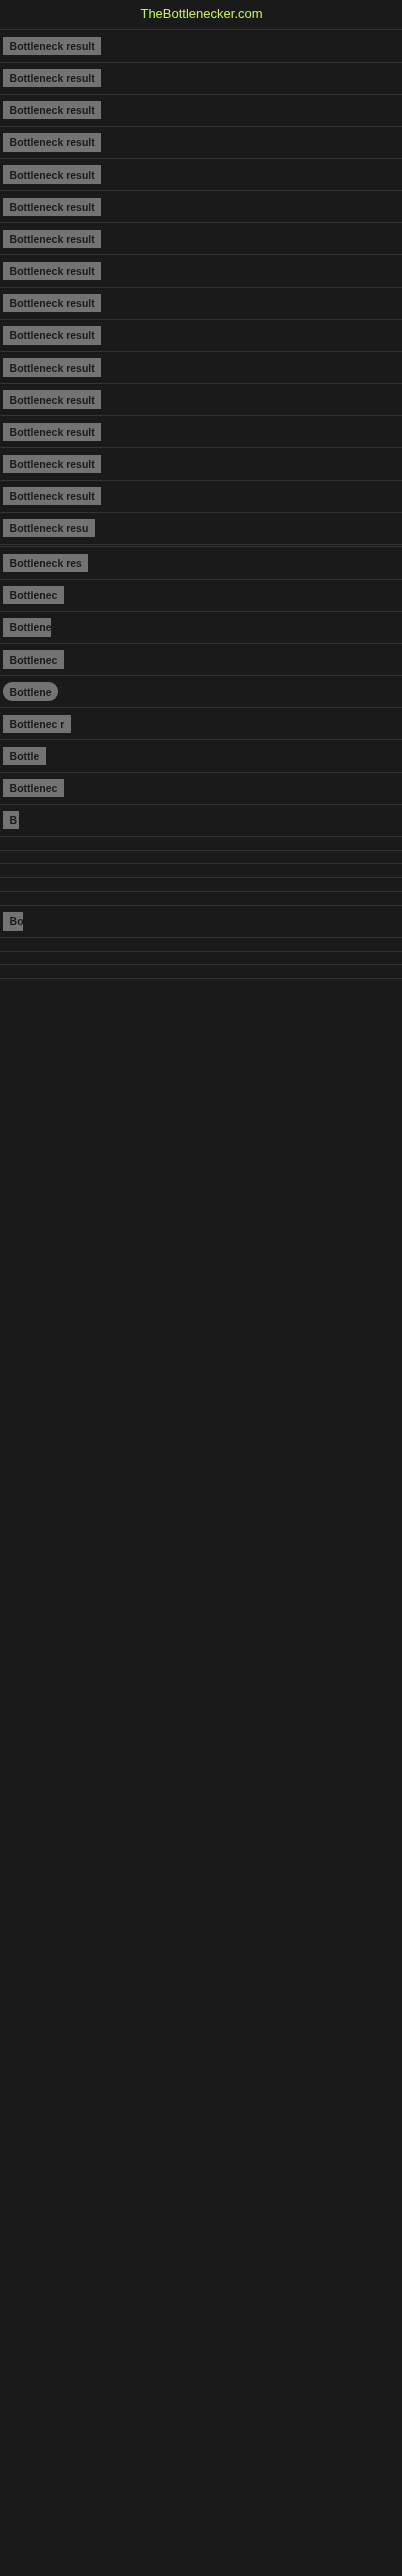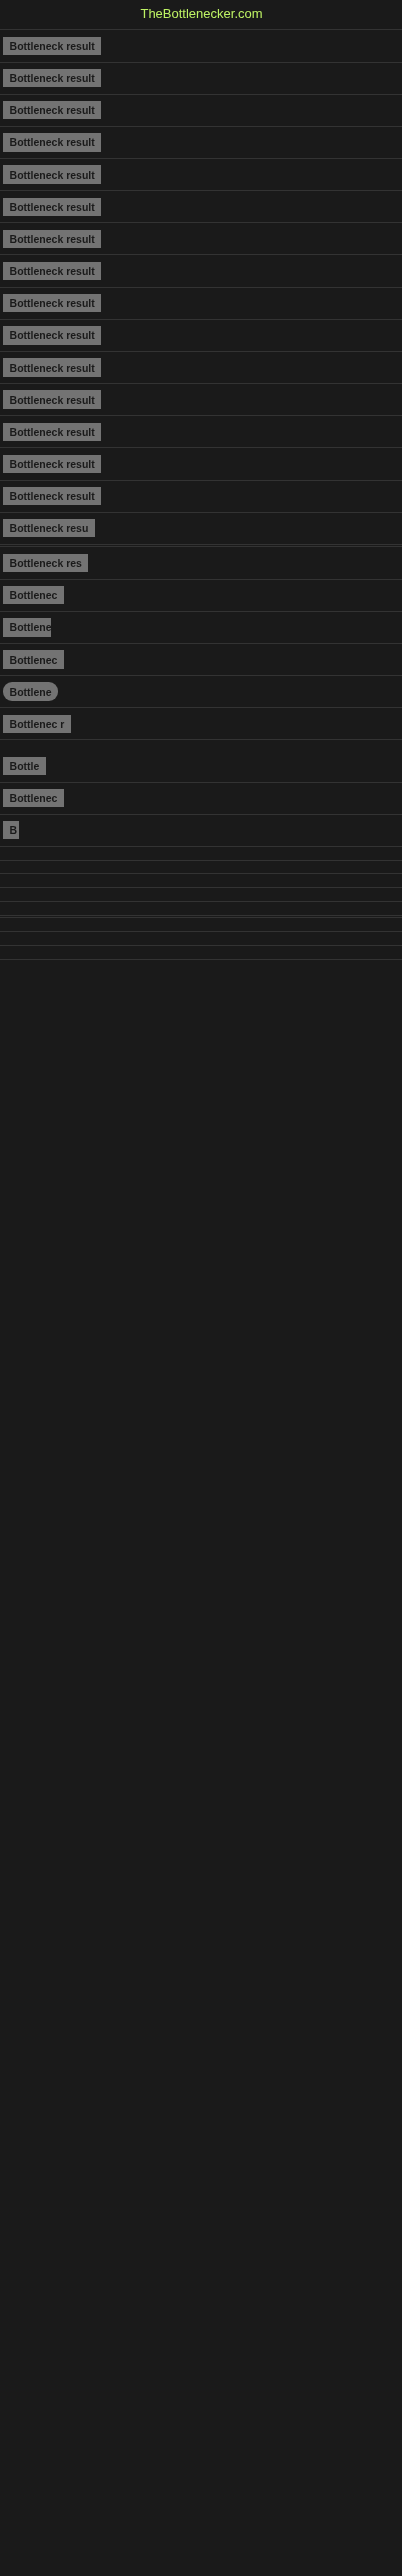--- a/index.html
+++ b/index.html
@@ -138,41 +138,44 @@
     <hr class="divider">
     <div class="bottleneck-item">
       <span class="bottleneck-badge" style="max-width: 58px; border-radius: 9px;">Bottlene</span>
     </div>
     <hr class="divider">
     <div class="bottleneck-item">
       <span class="bottleneck-badge" style="max-width: 81px;">Bottlenec r</span>
     </div>
     <hr class="divider">
     <div class="bottleneck-item">
-      <span class="bottleneck-badge" style="max-width: 44px; margin-top: 10px;">Bottle</span>
+      <span class="bottleneck-badge" style="max-width: 44px;">Bottle</span>
     </div>
     <hr class="divider">
     <div class="bottleneck-item">
       <span class="bottleneck-badge" style="max-width: 64px;">Bottlenec</span>
     </div>
     <hr class="divider">
     <div class="bottleneck-item">
       <span class="bottleneck-badge" style="max-width: 16px;">B</span>
     </div>
     <hr class="divider">
     <div class="bottleneck-item"></div>
     <hr class="divider">
     <div class="bottleneck-item"></div>
     <hr class="divider">
     <div class="bottleneck-item"></div>
     <hr class="divider">
     <div class="bottleneck-item"></div>
     <hr class="divider">
     <div class="bottleneck-item"></div>
     <hr class="divider">
+    <div class="bottleneck-item">
+      <span class="bottleneck-badge" style="max-width: 20px;">Bo</span>
+    </div>
     <hr class="divider">
     <div class="bottleneck-item"></div>
     <hr class="divider">
     <div class="bottleneck-item"></div>
     <hr class="divider">
     <div class="bottleneck-item"></div>
     <hr class="divider">
     <div class="bottleneck-item"></div>
   </div>
 

